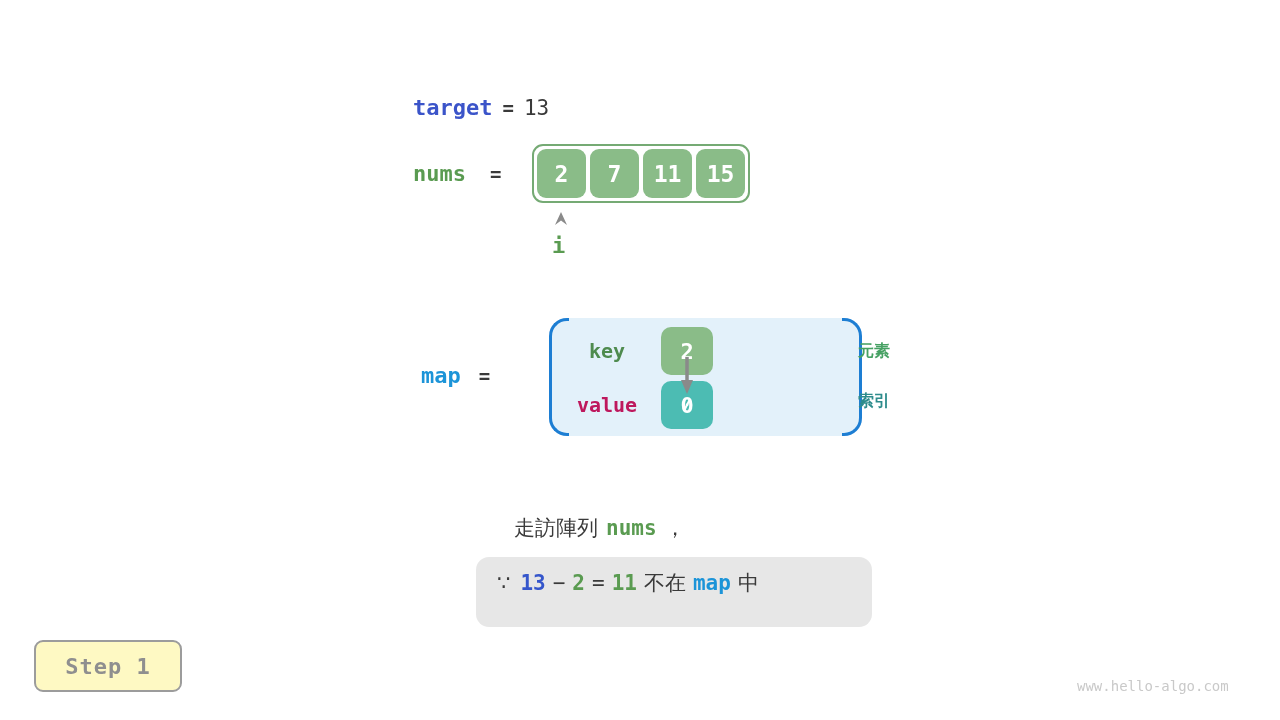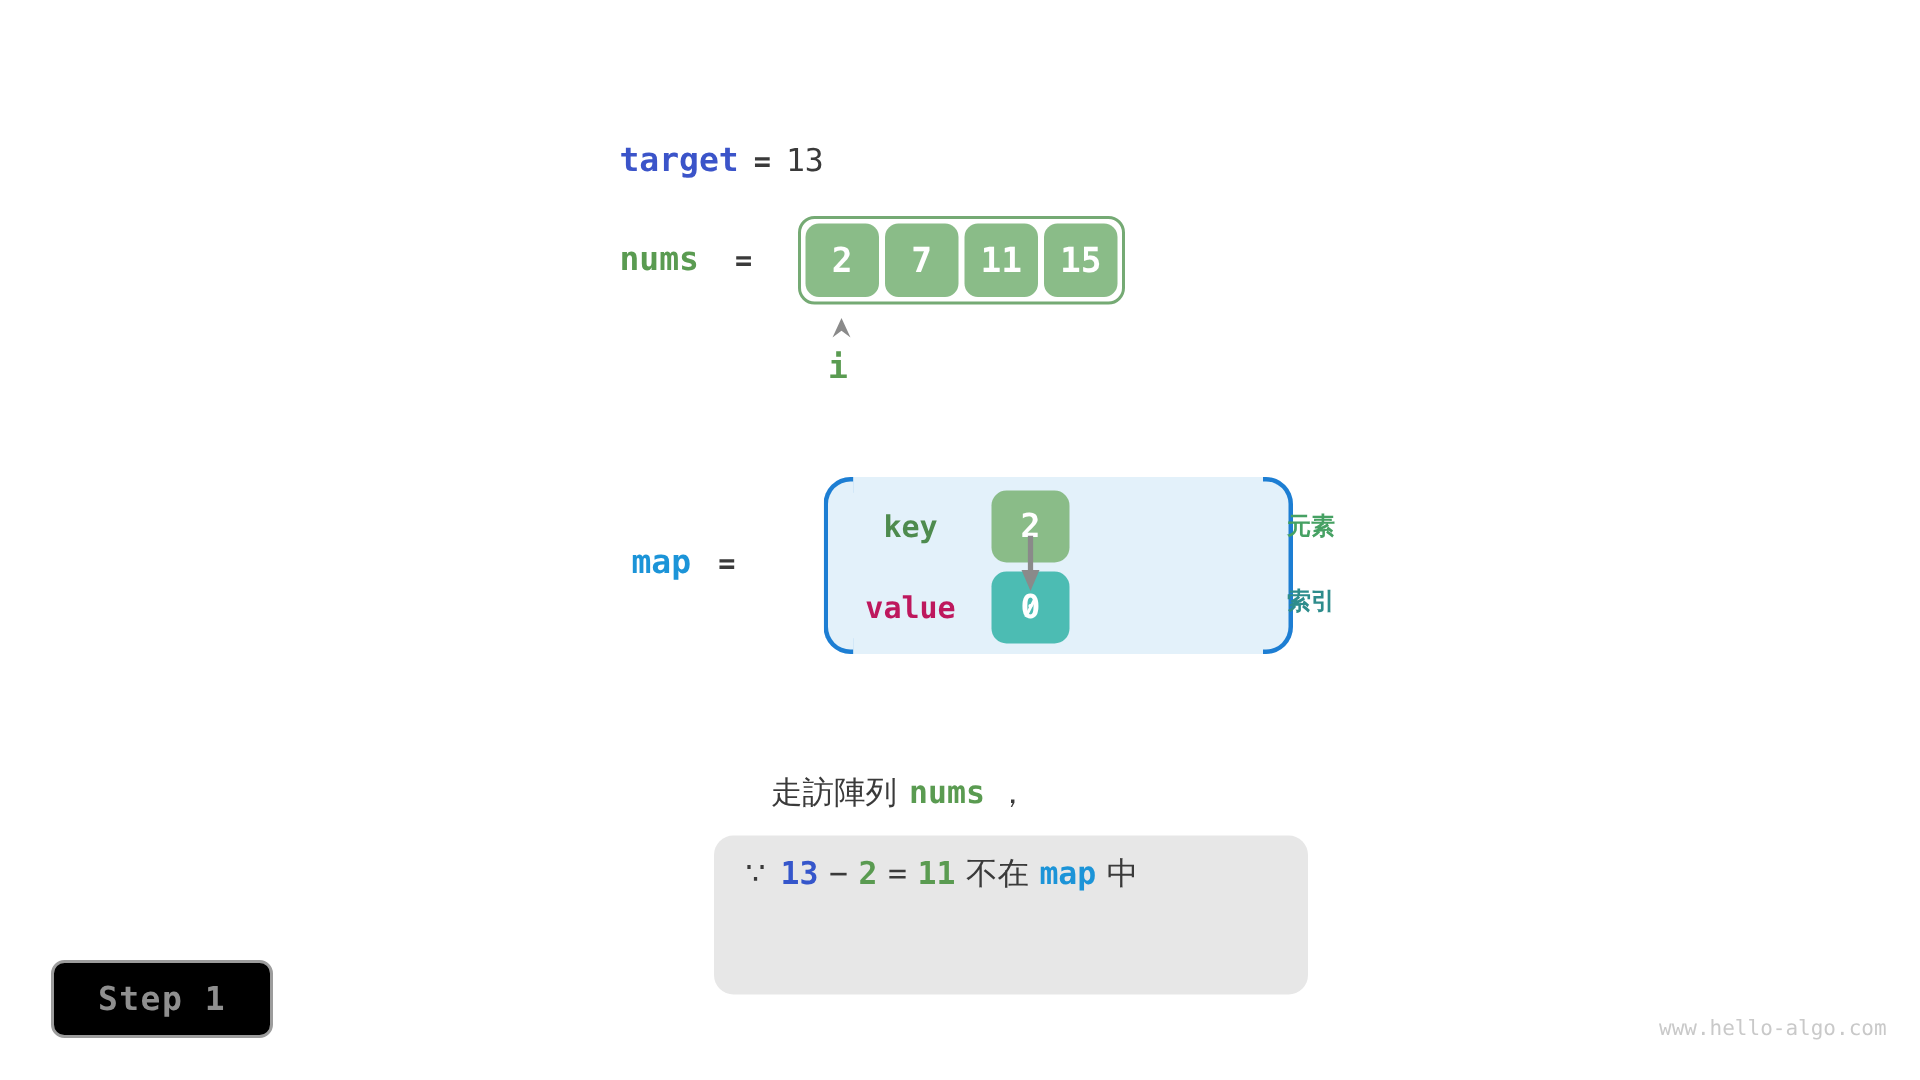--- a/index.html
+++ b/index.html
@@ -84,49 +84,49 @@
   .side-green { left: 858px; top: 341px; color: #46a163; }
   .side-teal  { left: 858px; top: 391px; color: #2e8c8c; }
 
   
   .sentence { left: 514px; top: 514px; font-size: 21px; color: #3a3a3a; white-space: nowrap; }
   .sentence .code { font-size: 21px; margin: 0 8px; }
 
   
   .note-box {
     left: 476px; top: 557px;
-    width: 396px; height: 106px;
+    width: 396px; height: 70px;
     background: #e7e7e7;
     border-radius: 13px;
     padding: 7px 0 0 21px;
     font-size: 21px; color: #3a3a3a;
     line-height: 37px;
     white-space: nowrap;
   }
   .note-box .sym { margin-right: 10px; }
   .note-box .num { font-weight: bold; font-family: "DejaVu Sans Mono", monospace; }
   .note-box .op  { font-family: "DejaVu Sans Mono", monospace; margin: 0 7px; }
   .n-blue  { color: #3556cb; }
   .n-green { color: #5a9b51; }
   .n-azure { color: #1c94d8; margin: 0 7px; }
   .gap-l { margin-left: 7px; }
 
   
   .step-box {
     left: 34px; top: 640px;
     width: 148px; height: 52px;
-    background: #000000;
+    background: #fef9c3;
     border: 2px solid #9c9c9c;
     border-radius: 9px;
     color: #8f8f8f;
     font-size: 22px; font-weight: bold;
     display: flex; align-items: center; justify-content: center;
     letter-spacing: 1px;
   }
-  .watermark { left: 1077px; top: 678px; font-size: 14px; color: #c9c9c9; margin-left: 29px; }
+  .watermark { left: 1077px; top: 678px; font-size: 14px; color: #c9c9c9; }
 </style>
 </head>
 <body>
 
 <div class="canvas">
 
   <div class="abs code-line mono" style="left:413px; top:95px;">
     <span class="kw-blue">target</span><span class="eq">=</span><span>13</span>
   </div>
 

